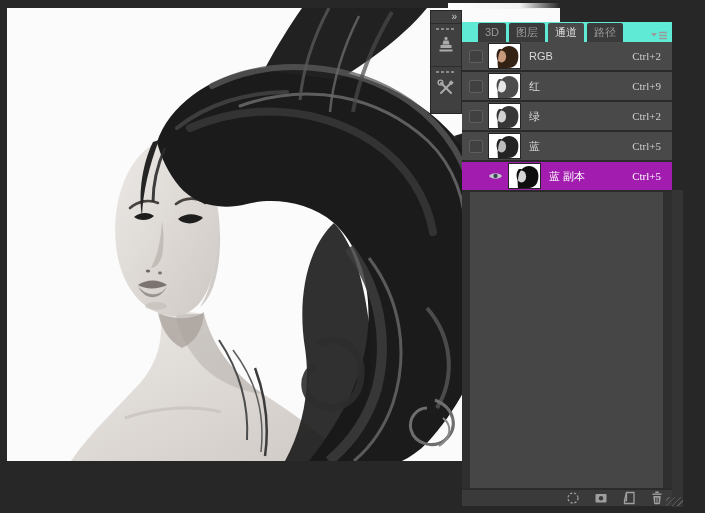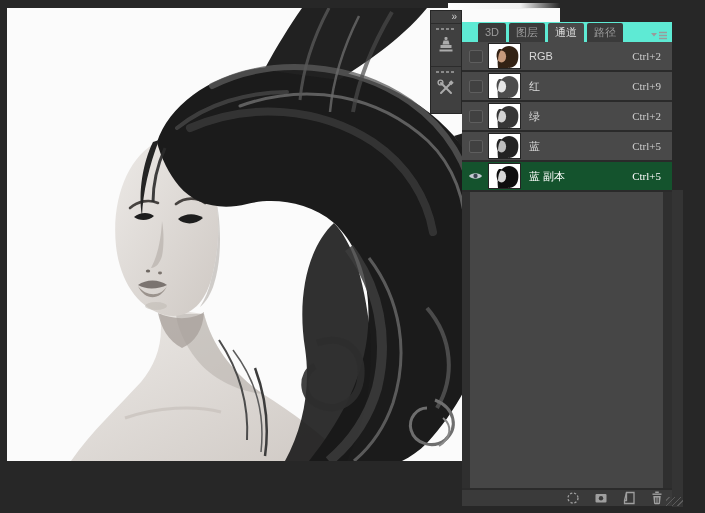--- a/index.html
+++ b/index.html
@@ -30,21 +30,21 @@
     background:#2f2f2f;box-sizing:border-box;}
   .right-band{position:absolute;left:672px;top:190px;width:11px;height:317px;background:#343434;z-index:2;}
   .tab-bar{height:20px;display:flex;align-items:center;padding-left:16px;position:relative;background:#5eead4;}
   .tab{font-size:11px;line-height:13px;padding:3px 7px 3px 7px;margin-right:3px;
     background:#3a3a3a;color:#9b9b9b;border-radius:2px 2px 0 0;cursor:pointer;white-space:nowrap;}
   .tab.active{background:#494949;color:#dedede;font-family:Liberation Serif, serif;}
   .panel-menu{position:absolute;right:4px;top:5px;width:18px;height:11px;cursor:pointer;}
   
   .channel-row{height:28px;background:#494949;border-bottom:2px solid #2a2a2a;
     display:flex;align-items:center;cursor:pointer;}
-  .channel-row.selected{background:#14532d;}
+  .channel-row.selected{background:#a21caf;padding-left:20px;}
   .vis-cell{width:15px;height:15px;margin-left:6px;display:flex;align-items:center;justify-content:center;flex:0 0 auto;}
   .vis-well{width:12px;height:11px;border:1px solid #5e5e5e;border-radius:2px;background:rgba(0,0,0,.10);}
   .thumb{width:31px;height:24px;margin-left:6px;background:#ffffff;box-shadow:0 0 0 1px #242424;flex:0 0 auto;}
   .thumb svg{display:block;width:31px;height:24px;}
   .row-0 .thumb{--hair:#332214;--skin:#c79a7c;}
   .row-1 .thumb{--hair:#4d4d4d;--skin:#e6e6e6;}
   .row-2 .thumb{--hair:#373737;--skin:#d3d3d3;}
   .row-3 .thumb{--hair:#232323;--skin:#bdbdbd;}
   .row-4 .thumb{--hair:#0e0e0e;--skin:#d6d6d6;}
   .ch-name{margin-left:9px;font-size:11px;color:#d9d9d9;text-align:center;}

